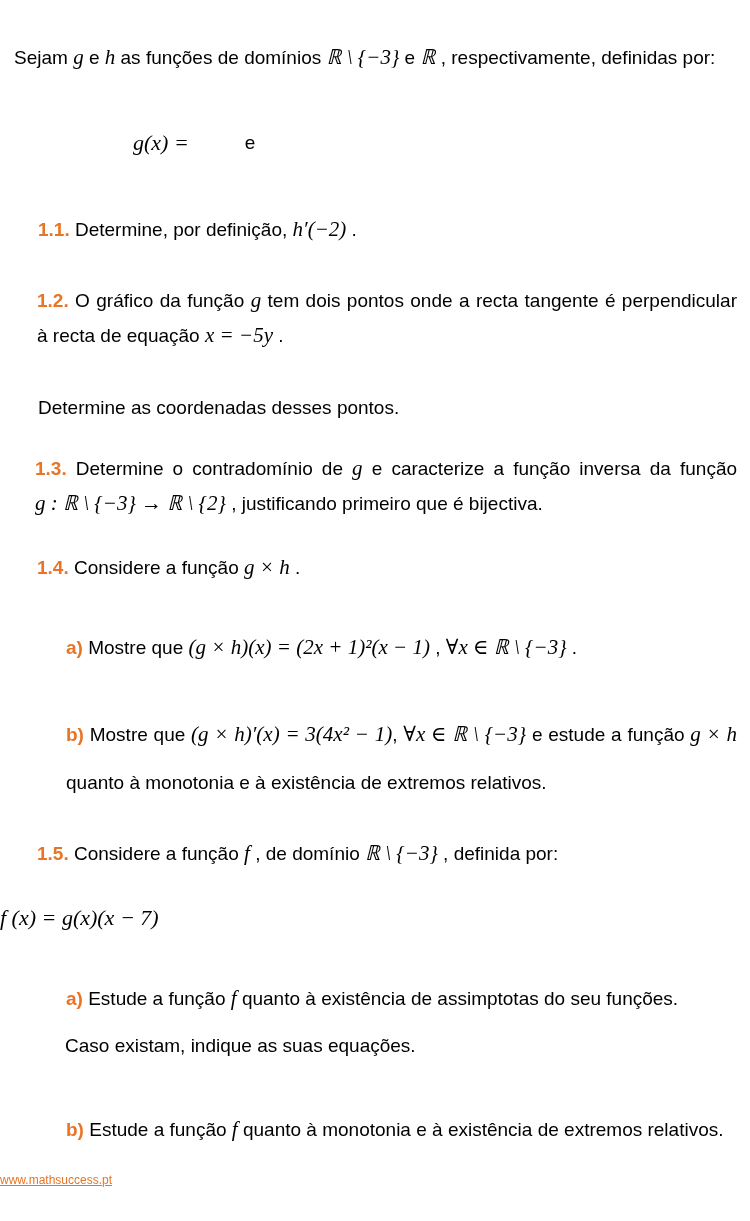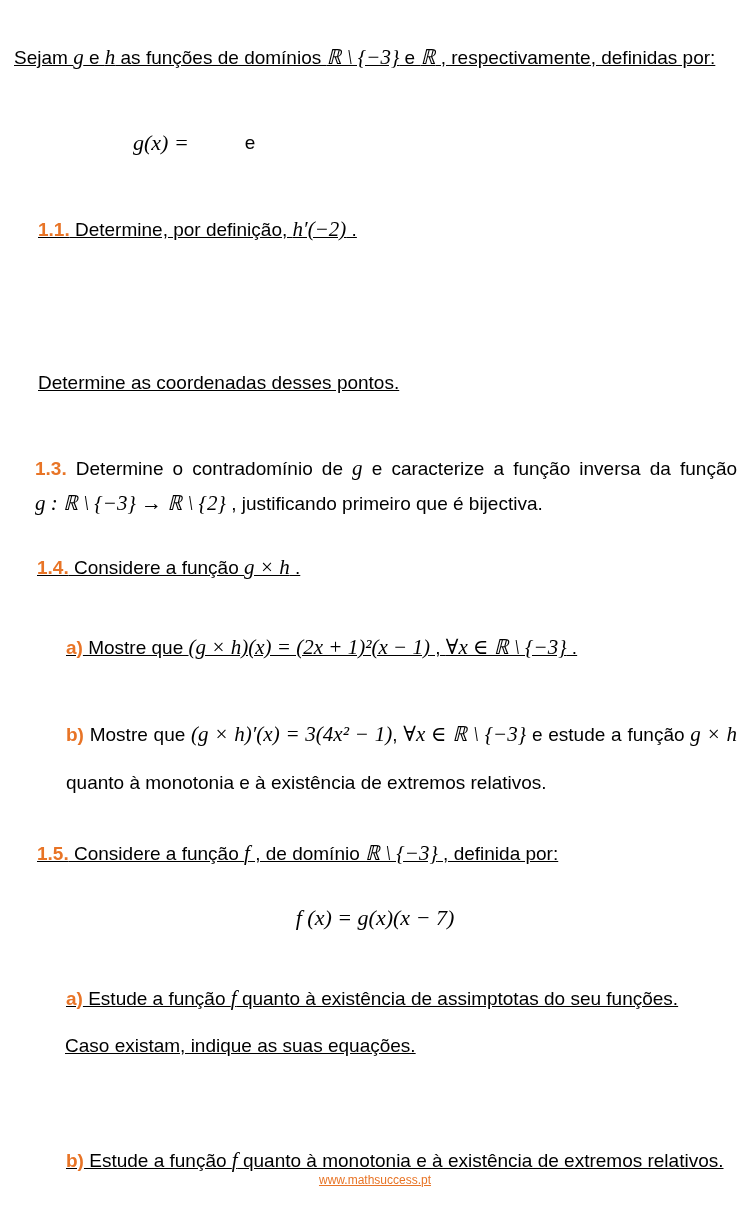--- a/index.html
+++ b/index.html
@@ -5,21 +5,21 @@
   html,body{margin:0;padding:0;background:#ffffff;}
   .page{
     position:relative;
     width:750px;height:1221px;
     background:#ffffff;
     font-family:"Liberation Sans",sans-serif;
     font-size:19px;color:#000;
     overflow:hidden;
   }
   .p{position:absolute;line-height:30px;}
-  .oneline{white-space:nowrap;text-decoration:underline;}
+  .oneline{white-space:nowrap;}
   .just{text-align:justify;line-height:35px;}
   .t{font-family:"Liberation Sans",sans-serif;}
   .m{
     font-family:"Liberation Serif","DejaVu Serif",serif;
     font-style:italic;
     font-size:21px;
     white-space:nowrap;
   }
   .lbl{color:var(--accent,#e87426);font-weight:bold;}
   
@@ -30,21 +30,21 @@
   }
   .dm{
     font-family:"Liberation Serif","DejaVu Serif",serif;
     font-style:italic;font-size:22px;white-space:nowrap;
   }
   .gform{display:inline-flex;align-items:center;gap:7px;}
   .frac{display:inline-flex;flex-direction:column;text-align:center;vertical-align:middle;}
   .fnum{padding:0 5px 2px 5px;line-height:26px;}
   .fden{border-top:1.6px solid #000;padding:2px 5px 0 5px;line-height:26px;}
   .sep{font-size:19px;font-family:"Liberation Sans",sans-serif;}
-  .centerline{left:0;width:750px;text-align:center;}
+  .centerline{left:0;width:750px;}
   .footer a{
     color:var(--accent,#e87426);
     text-decoration:underline;
     font-size:12px;
     cursor:pointer;
   }
 </style>
 </head>
 <body>
 
@@ -54,36 +54,37 @@
 
   <div class="formula-row">
     <span class="dm gform">
       <span>g(x) =</span>
     </span>
     <span class="sep">e</span>
   </div>
 
   <div class="p oneline" style="left:38px;top:214px;"><span class="lbl">1.1.</span><span class="t"> Determine, por definição, </span><span class="m">h′(−2)</span><span class="t"> .</span></div>
 
+  <div class="p just" style="left:37px;top:283px;width:700px;"><span class="lbl">1.2.</span><span class="t"> O gráfico da função </span><span class="m">g</span><span class="t"> tem dois pontos onde a recta tangente é perpendicular à recta de equação </span><span class="m">x = −5y</span><span class="t"> .</span></div>
 
-  <div class="p oneline" style="left:38px;top:368px;"><span class="t">Determine as coordenadas desses pontos.</span></div>
+  <div class="p oneline" style="left:38px;top:393px;"><span class="t">Determine as coordenadas desses pontos.</span></div>
 
   <div class="p just" style="left:35px;top:451px;width:702px;"><span class="lbl">1.3.</span><span class="t"> Determine o contradomínio de </span><span class="m">g</span><span class="t"> e caracterize a função inversa da função </span><span class="m">g : ℝ \ {−3} → ℝ \ {2}</span><span class="t"> , justificando primeiro que é bijectiva.</span></div>
 
   <div class="p oneline" style="left:37px;top:552px;"><span class="lbl">1.4.</span><span class="t"> Considere a função </span><span class="m">g × h</span><span class="t"> .</span></div>
 
   <div class="p oneline" style="left:66px;top:632px;"><span class="lbl">a)</span><span class="t"> Mostre que </span><span class="m">(g × h)(x) = (2x + 1)²(x − 1)</span><span class="t"> , </span><span class="m">∀x ∈ ℝ \ {−3}</span><span class="t"> .</span></div>
 
   <div class="p just" style="left:66px;top:710px;width:671px;line-height:48px;"><span class="lbl">b)</span><span class="t"> Mostre que </span><span class="m">(g × h)′(x) = 3(4x² − 1)</span><span class="t">, </span><span class="m">∀x ∈ ℝ \ {−3}</span><span class="t"> e estude a função </span><span class="m">g × h</span><span class="t"> quanto à monotonia e à existência de extremos relativos.</span></div>
 
   <div class="p oneline" style="left:37px;top:838px;"><span class="lbl">1.5.</span><span class="t"> Considere a função </span><span class="m">f</span><span class="t"> , de domínio </span><span class="m">ℝ \ {−3}</span><span class="t"> , definida por:</span></div>
 
   <div class="p centerline" style="top:903px;"><span class="dm">f (x) = g(x)(x − 7)</span></div>
 
   <div class="p oneline" style="left:66px;top:983px;"><span class="lbl">a)</span><span class="t"> Estude a função </span><span class="m">f</span><span class="t"> quanto à existência de assimptotas do seu funções.</span></div>
 
   <div class="p oneline" style="left:65px;top:1031px;"><span class="t">Caso existam, indique as suas equações.</span></div>
 
-  <div class="p oneline" style="left:66px;top:1145px;"><span class="lbl">b)</span><span class="t"> Estude a função </span><span class="m">f</span><span class="t"> quanto à monotonia e à existência de extremos relativos.</span></div>
+  <div class="p oneline" style="left:66px;top:1114px;"><span class="lbl">b)</span><span class="t"> Estude a função </span><span class="m">f</span><span class="t"> quanto à monotonia e à existência de extremos relativos.</span></div>
 
   <div class="p centerline footer" style="top:1163px;"><a>www.mathsuccess.pt</a></div>
 
 </div>
 
 </body></html>

